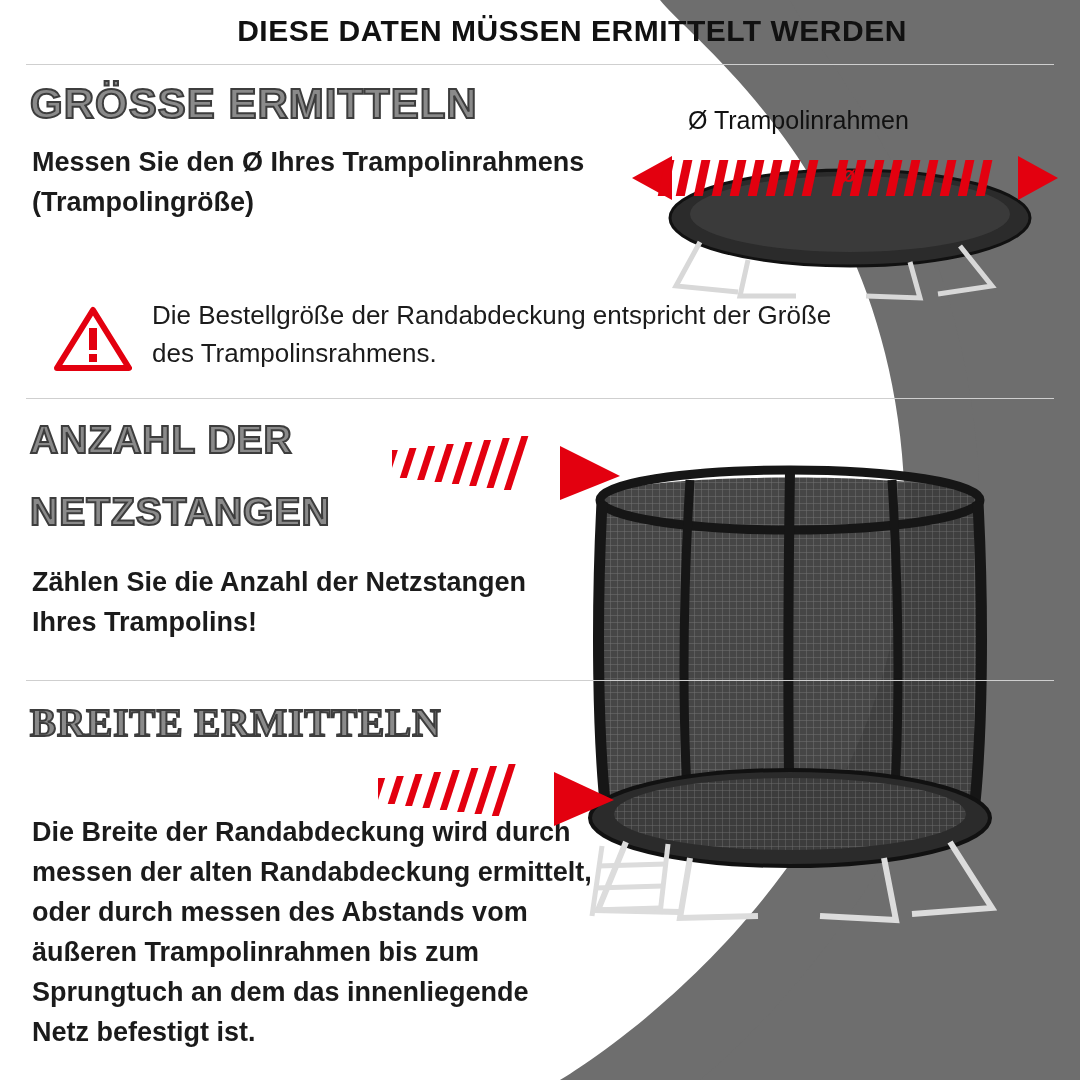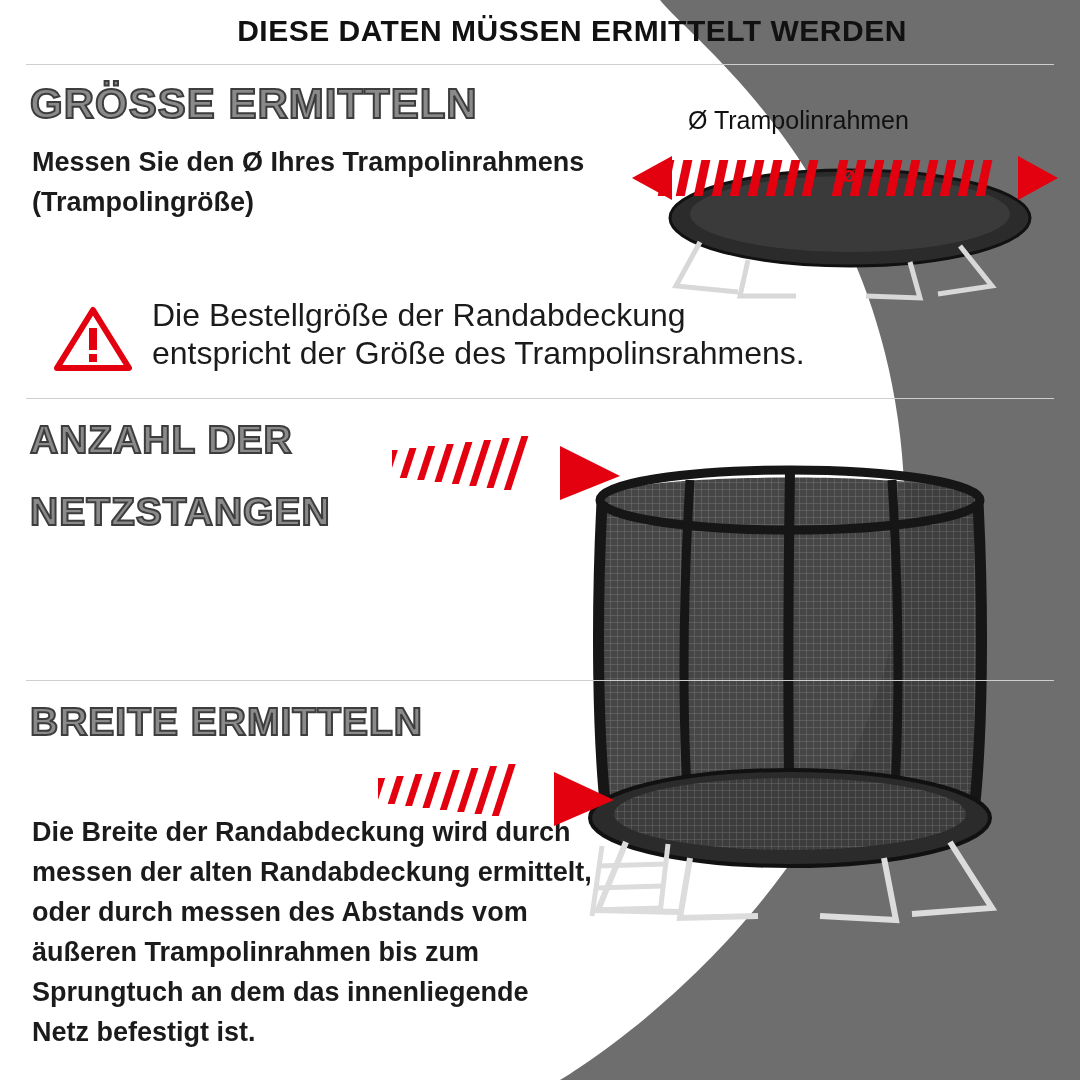--- a/index.html
+++ b/index.html
@@ -71,21 +71,21 @@
     position:absolute;
     left:40px;top:296px;
     width:760px;
   }
   .warn-icon{
     position:absolute;left:14px;top:10px;
     width:78px;height:66px;
   }
   .warn-text{
     position:absolute;left:112px;top:0px;
-    font-size:32px;line-height:38px;color:#1b1b1b;
+    font-size:26px;line-height:38px;color:#1b1b1b;
   }
 
   
   .stripes{position:absolute;}
   .arrow-label{
     position:absolute;
     font-size:25px;color:#111;
     white-space:nowrap;
   }
 
@@ -159,20 +159,21 @@
         </g>
       </svg>
       <div class="arrow-label" style="left:68px;top:-4px;">Ø Trampolinrahmen</div>
       <div style="position:absolute;left:222px;top:52px;font-size:22px;color:#e3000f;font-weight:bold;">ø</div>
     </div>
 
     <div class="divider d2"></div>
 
     <div class="sec-head small" style="left:30px;top:418px;">ANZAHL DER</div>
     <div class="sec-head small" style="left:30px;top:490px;">NETZSTANGEN</div>
+    <div class="body-text" style="left:32px;top:562px;width:500px;">Zählen Sie die Anzahl der Netzstangen Ihres Trampolins!</div>
 
     <svg class="stripes" style="left:392px;top:428px;" width="230" height="80" viewBox="0 0 230 80">
       <polygon points="228,60 168,30 168,84" fill="#e3000f" transform="translate(0,-12)"></polygon>
       <g fill="#e3000f">
         <rect x="6" y="22" width="7" height="26" transform="skewX(-18) rotate(0)"></rect>
         <rect x="24" y="20" width="7" height="30" transform="skewX(-18)"></rect>
         <rect x="42" y="18" width="7" height="34" transform="skewX(-18)"></rect>
         <rect x="60" y="16" width="7" height="38" transform="skewX(-18)"></rect>
         <rect x="78" y="14" width="7" height="42" transform="skewX(-18)"></rect>
         <rect x="96" y="12" width="7" height="46" transform="skewX(-18)"></rect>
@@ -213,21 +214,21 @@
           <path d="M128,404 L120,474"></path>
           <path d="M58,426 L126,424"></path>
           <path d="M55,448 L123,446"></path>
           <path d="M52,470 L120,468"></path>
         </g>
       </svg>
     </div>
 
     <div class="divider d3"></div>
 
-    <div class="sec-head small" style="left:30px;top:700px;">BREITE ERMITTELN</div>
+    <div class="sec-head small" style="left:30px;top:700px;font-family:Liberation Serif, serif;">BREITE ERMITTELN</div>
     <div class="body-text" style="left:32px;top:812px;width:560px;">Die Breite der Randabdeckung wird durch messen der alten Randabdeckung ermittelt, oder durch messen des Abstands vom äußeren Trampolinrahmen bis zum Sprungtuch an dem das innenliegende Netz befestigt ist.</div>
 
     <svg class="stripes" style="left:378px;top:760px;" width="240" height="70" viewBox="0 0 240 70">
       <polygon points="236,50 176,22 176,76" fill="#e3000f" transform="translate(0,-10)"></polygon>
       <g fill="#e3000f">
         <rect x="6" y="18" width="7" height="24" transform="skewX(-18)"></rect>
         <rect x="24" y="16" width="7" height="28" transform="skewX(-18)"></rect>
         <rect x="42" y="14" width="7" height="32" transform="skewX(-18)"></rect>
         <rect x="60" y="12" width="7" height="36" transform="skewX(-18)"></rect>
         <rect x="78" y="10" width="7" height="40" transform="skewX(-18)"></rect>

